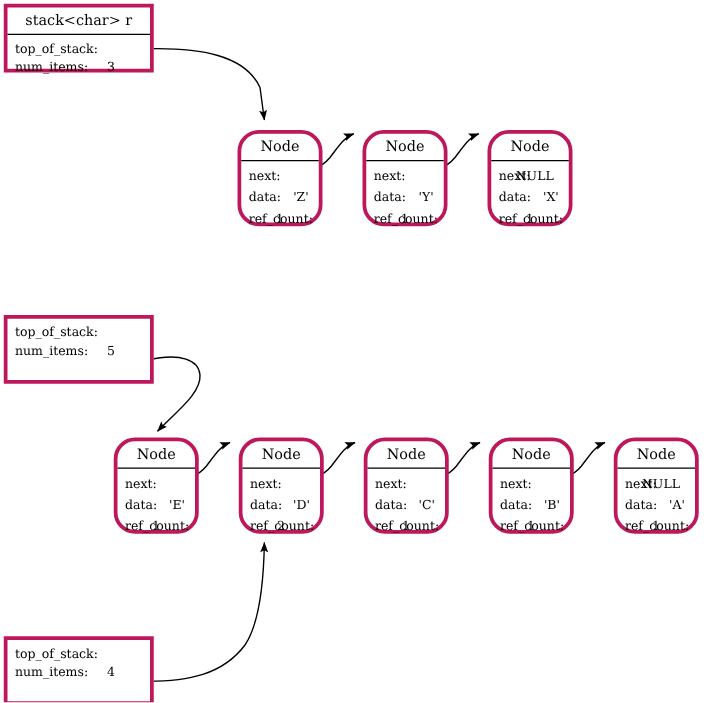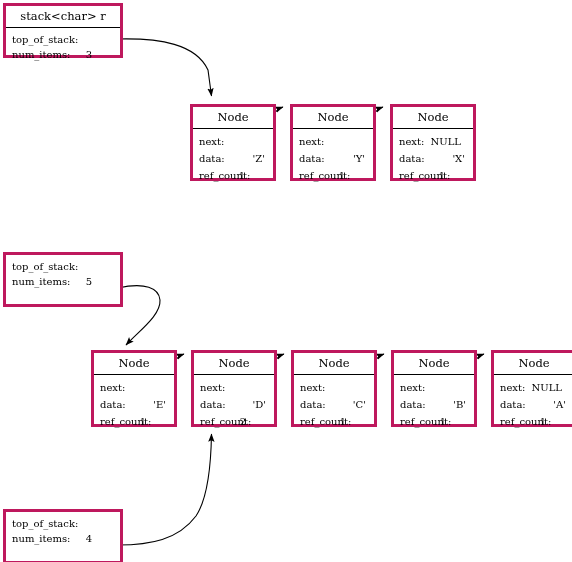--- a/index.html
+++ b/index.html
@@ -73,22 +73,23 @@
   }
   .stack-box .field {
     height: 15px;
     line-height: 15px;
   }
   .stack-box .field .val {
     right: 22px;
   }
   
   .node-box {
-    width: 86px;
+    width: 68px;
     height: 77px;
+    border-radius: 17px;
   }
   .node-box .box-body {
     padding-top: 4px;
   }
   .node-box .field {
     height: 17px;
     line-height: 17px;
   }
   .node-box .field .val {
     right: 2px;

